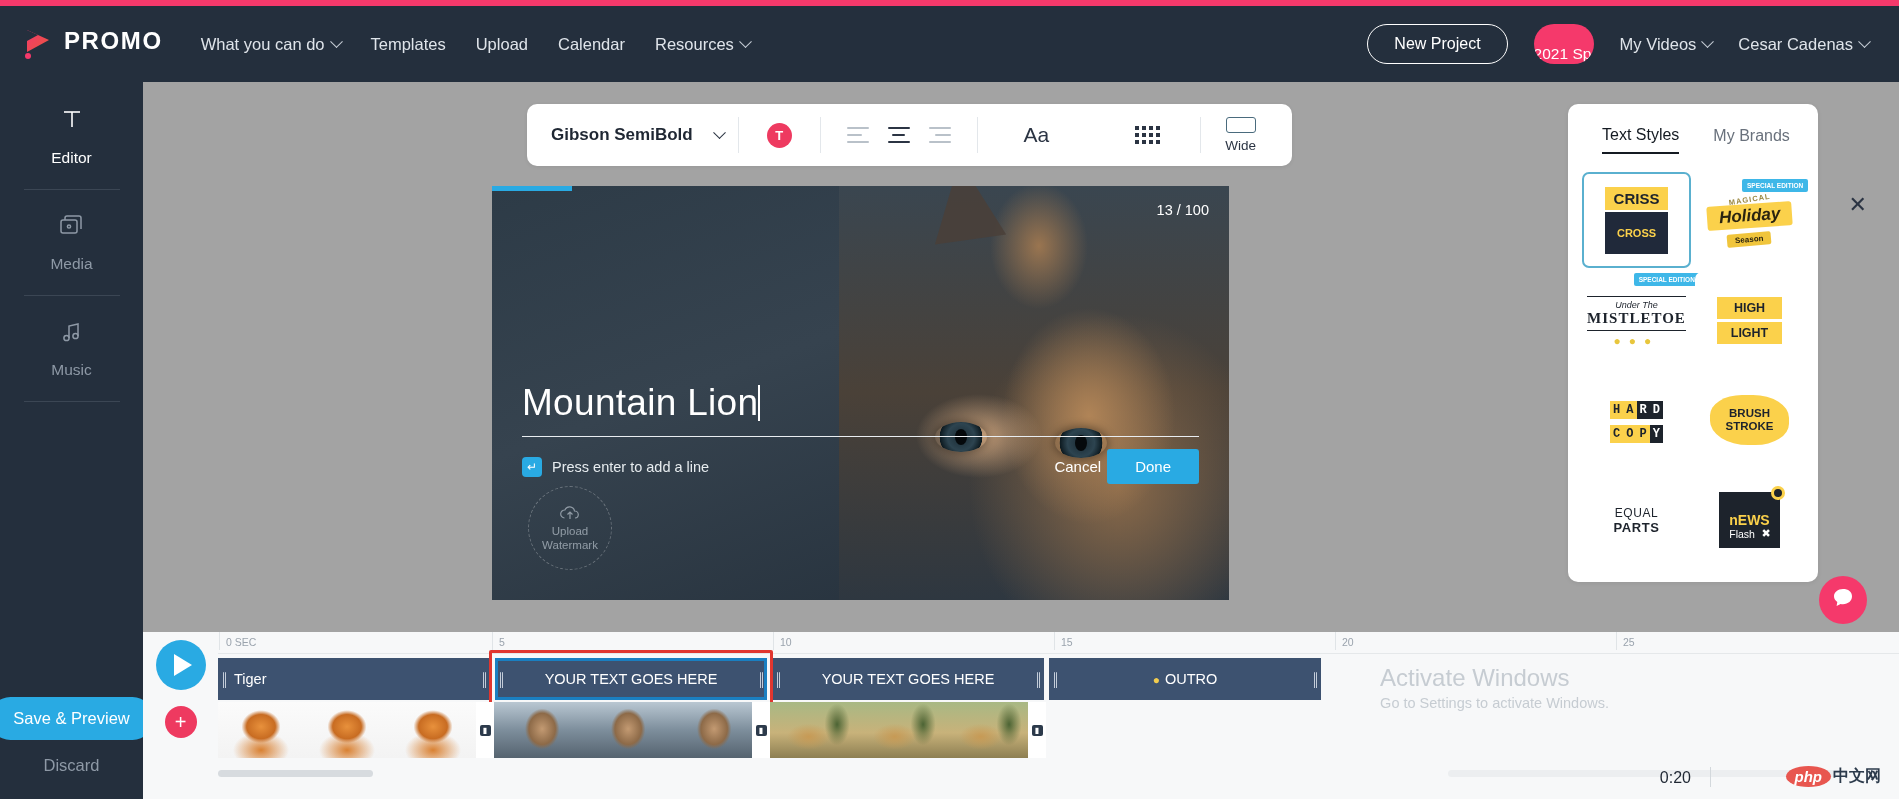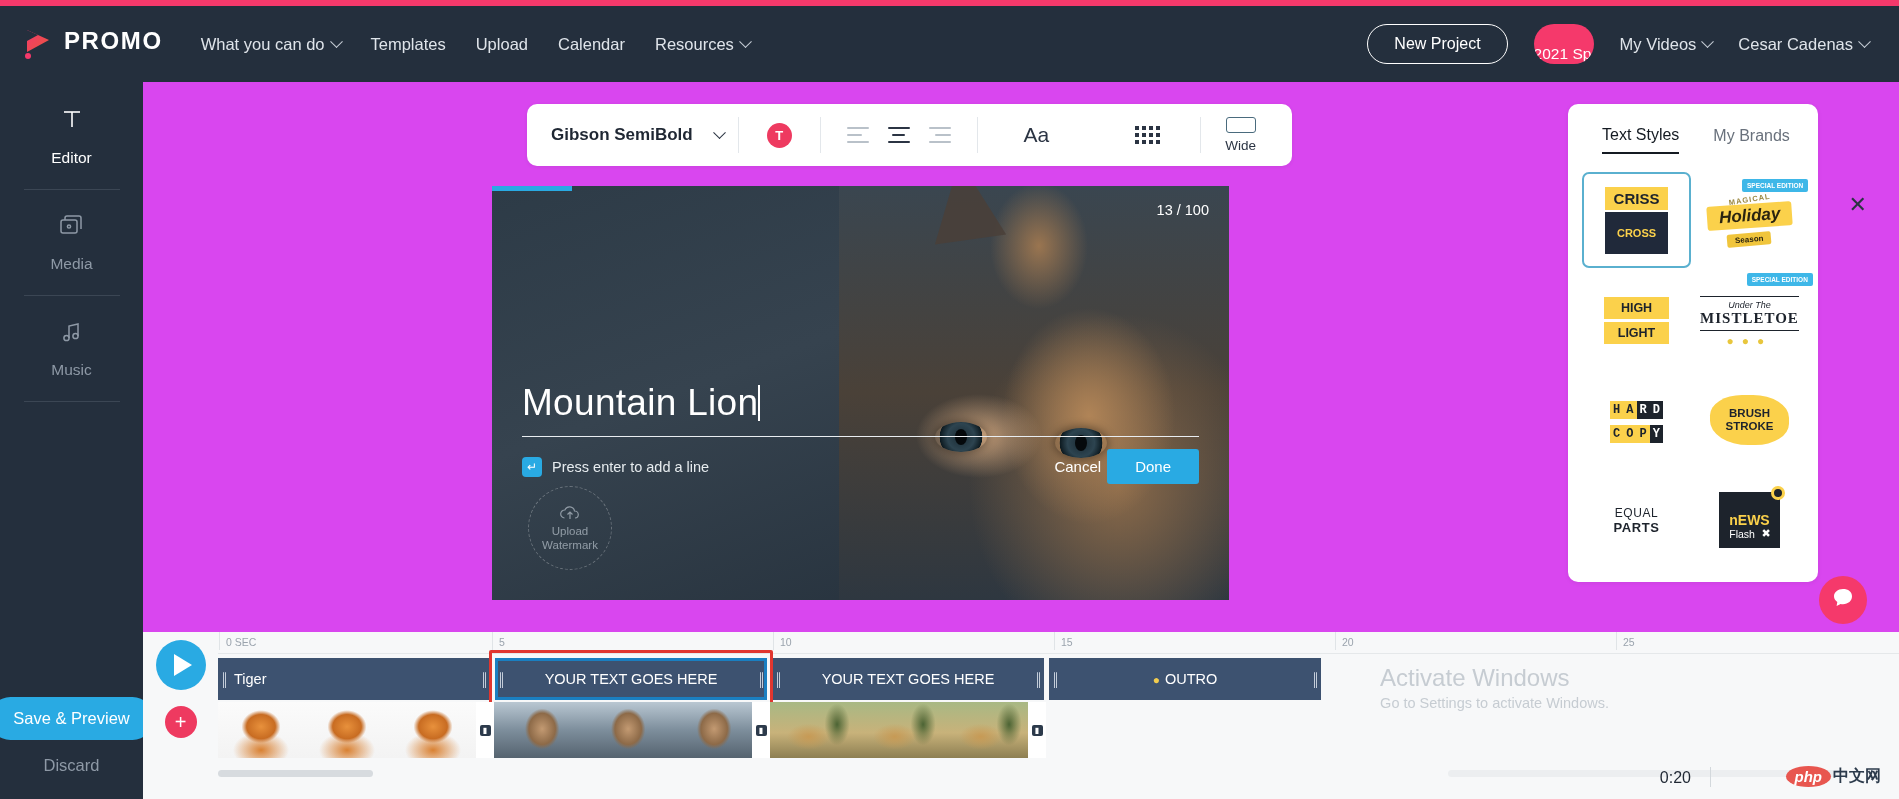--- a/index.html
+++ b/index.html
@@ -71,21 +71,21 @@
   }
   .btn-save {
     background: #29aae3; border: none; border-radius: 22px; color: #ffffff;
     font-size: 16.5px; padding: 12px 24px; cursor: pointer; white-space: nowrap;
   }
   .btn-discard { color: #8e99a6; font-size: 16.5px; cursor: pointer; background:none; border:none; }
 
   
   .workspace {
     position: absolute; top: 82px; left: 143px; width: 1756px; height: 717px;
-    background: #d946ef;
+    background: #a3a3a3;
   }
 
   
   .toolbar {
     position: absolute; top: 22px; left: 384px; width: 765px; height: 62px;
     background: #ffffff; border-radius: 10px; display: flex; align-items: center;
     box-shadow: 0 1px 4px rgba(0,0,0,.07);
   }
   .tb-font {
     display: flex; align-items: center; gap: 22px; padding-left: 24px;
@@ -530,34 +530,34 @@
         <div class="sp-cell">
           <div class="t-holiday">
             <span class="badge-se" style="position:absolute;right:-16px;top:-16px;">SPECIAL EDITION</span>
             <div class="mag">MAGICAL</div>
             <div class="hol">Holiday</div>
             <div><span class="sea">Season</span></div>
           </div>
         </div>
 
         <div class="sp-cell">
-          <div style="text-align:center">
-            <span class="t-hi">HIGH</span>
-            <span class="t-light">LIGHT</span>
-          </div>
-        </div>
-
-        <div class="sp-cell">
           <div class="t-mistle" style="position:relative">
             <span class="badge-se" style="position:absolute;right:-14px;top:-20px;">SPECIAL EDITION</span>
             <div class="rule"></div>
             <div class="ut">Under The</div>
             <div class="ms">MISTLETOE</div>
             <div class="rule"></div>
             <div style="color:#e8c63c;font-size:12px;letter-spacing:8px;">●●●</div>
+          </div>
+        </div>
+
+        <div class="sp-cell">
+          <div style="text-align:center">
+            <span class="t-hi">HIGH</span>
+            <span class="t-light">LIGHT</span>
           </div>
         </div>
 
         <div class="sp-cell">
           <div style="text-align:center;line-height:1.5">
             <div class="t-hard"><span class="y">H</span><span class="y">A</span><span class="k">R</span><span class="k">D</span></div>
             <div class="t-copy"><span class="y">C</span><span class="y">O</span><span class="y">P</span><span class="k">Y</span></div>
           </div>
         </div>
 

